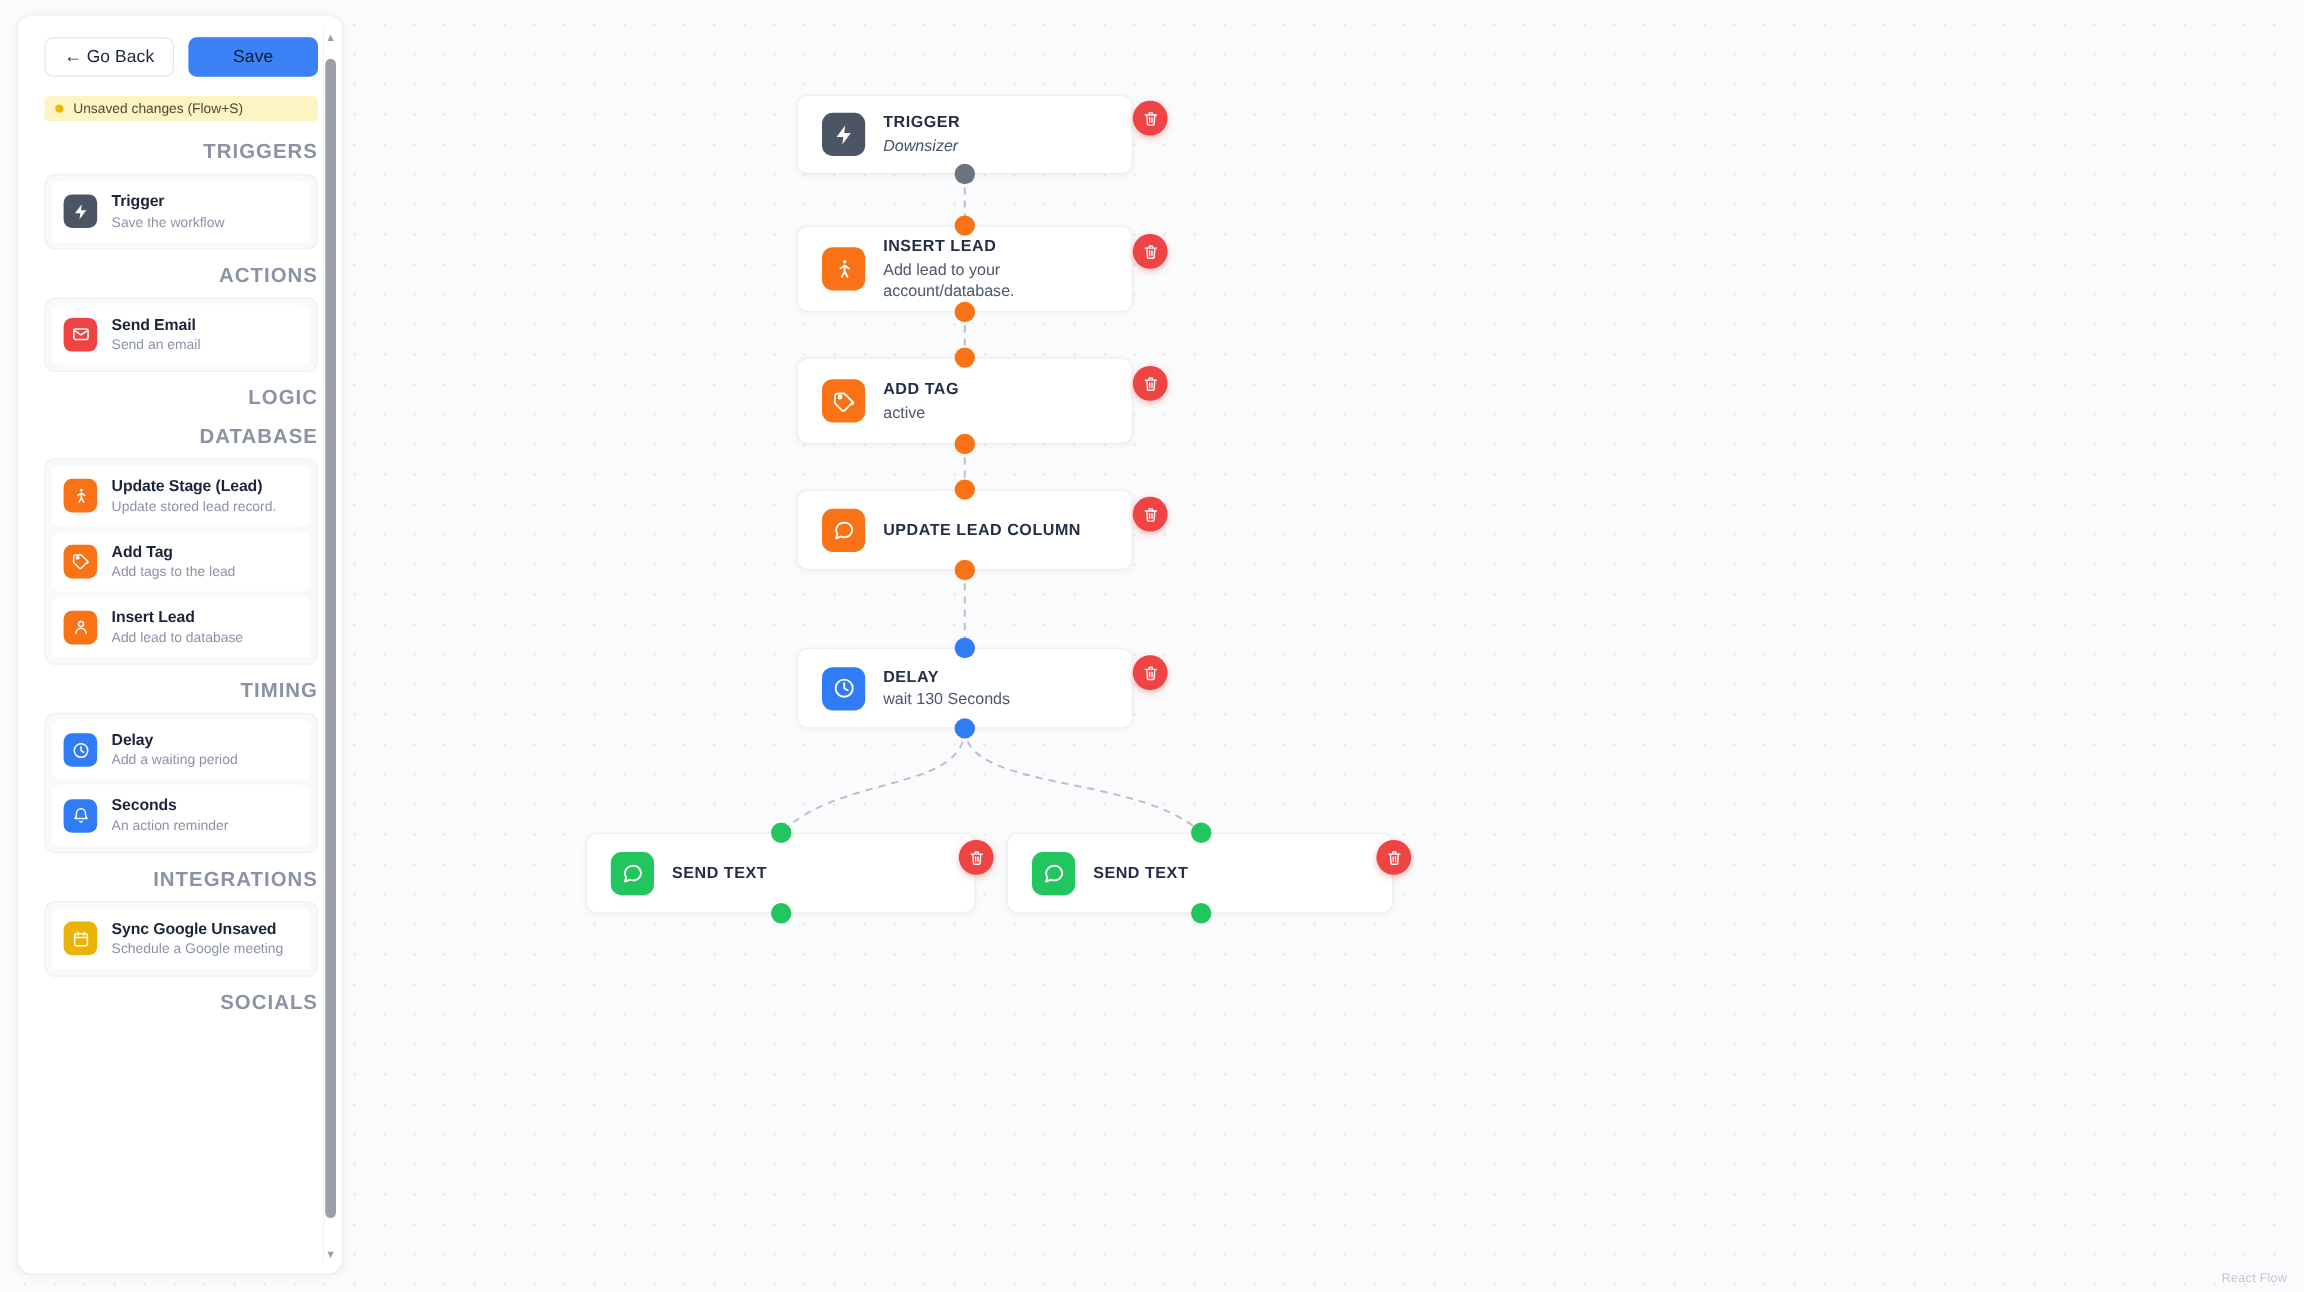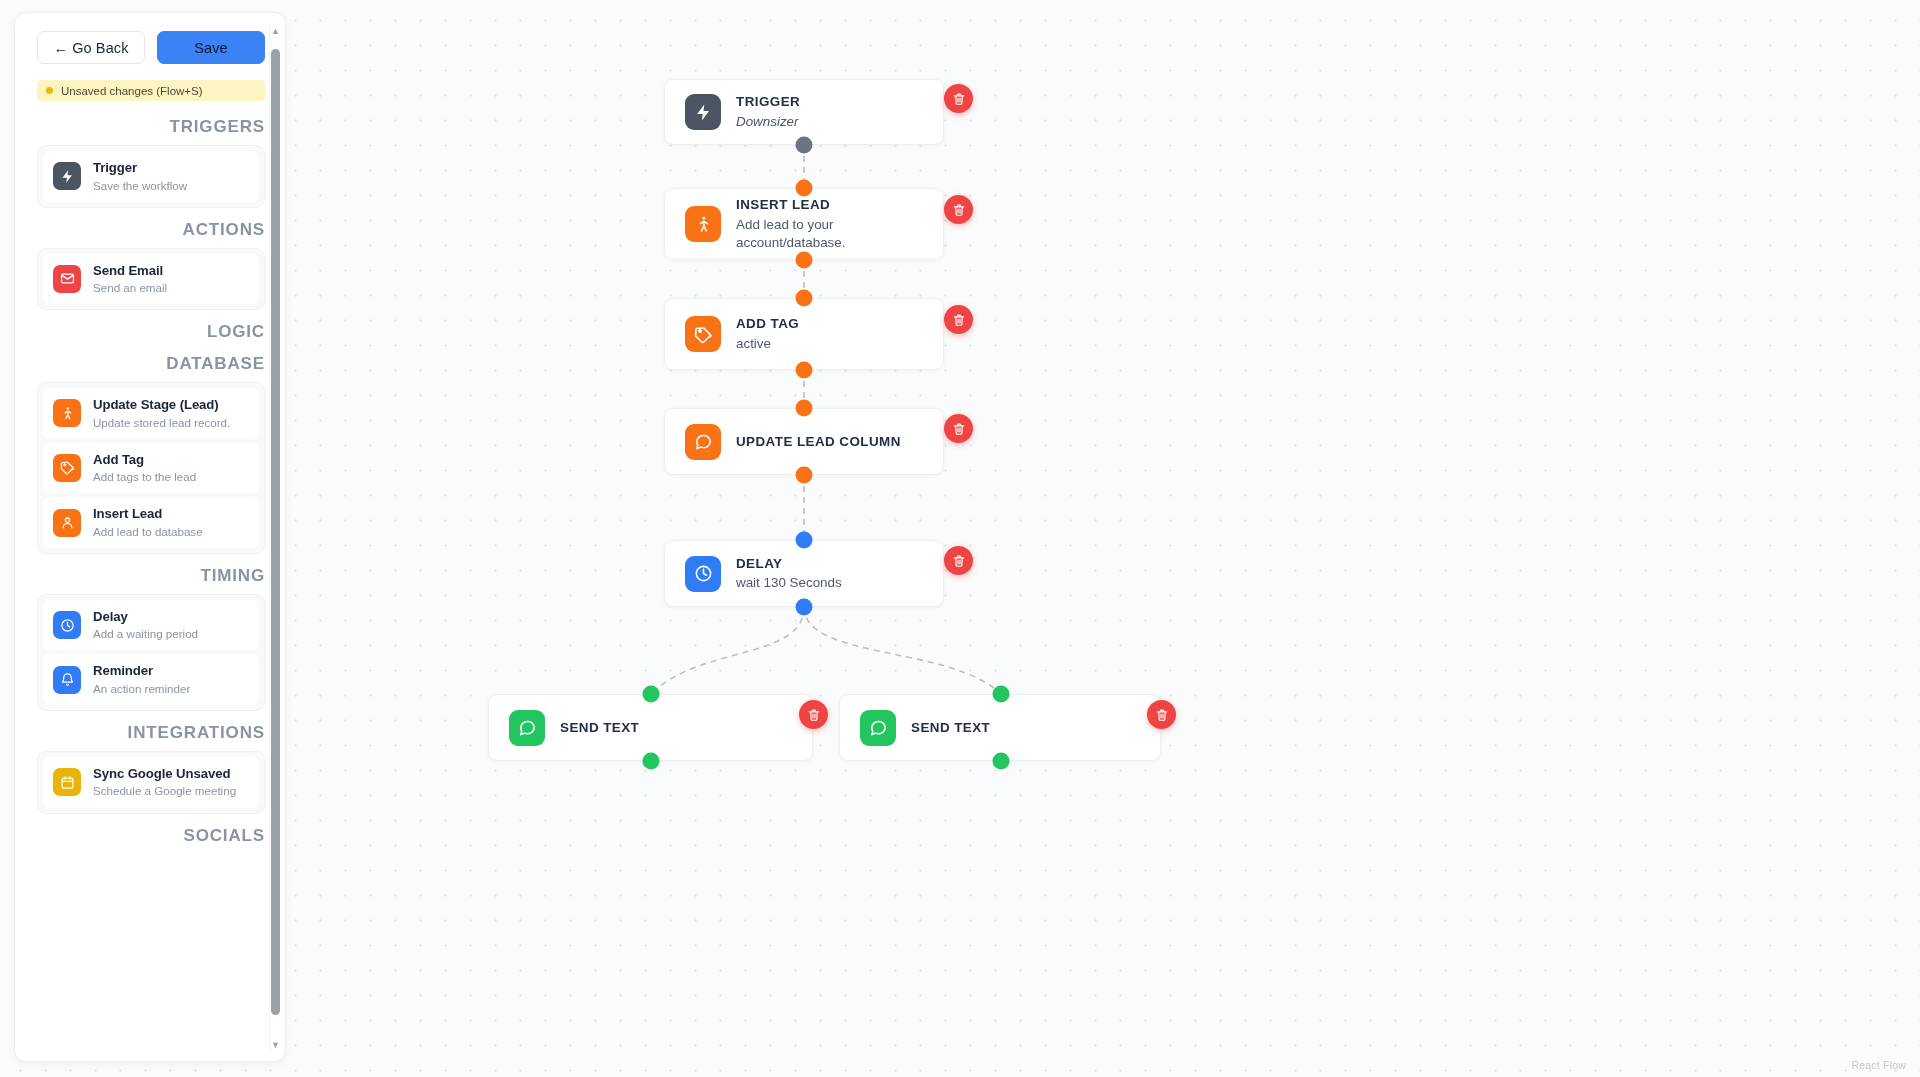--- a/index.html
+++ b/index.html
@@ -341,21 +341,21 @@
               </div>
             </div>
             <div class="item">
               <div class="item-ico" style="background: rgb(47, 124, 246);">
                 <svg viewBox="0 0 24 24" fill="none" stroke="currentColor" stroke-width="2" stroke-linecap="round" stroke-linejoin="round">
                   <path d="M18 9a6 6 0 1 0-12 0c0 5.2-2 7-2 7h16s-2-1.8-2-7"></path>
                   <path d="M10.4 20a1.9 1.9 0 0 0 3.2 0"></path>
                 </svg>
               </div>
               <div class="item-txt">
-                <div class="item-name">Reminder</div>
+                <div class="item-name">Seconds</div>
                 <div class="item-desc">An action reminder</div>
               </div>
             </div>
           </div>
           <div class="sec-title">INTEGRATIONS</div>
           <div class="group">
             <div class="item">
               <div class="item-ico" style="background: rgb(234, 179, 8);">
                 <svg viewBox="0 0 24 24" fill="none" stroke="currentColor" stroke-width="2" stroke-linecap="round" stroke-linejoin="round">
                   <rect x="3.5" y="5" width="17" height="16" rx="2.3"></rect>

